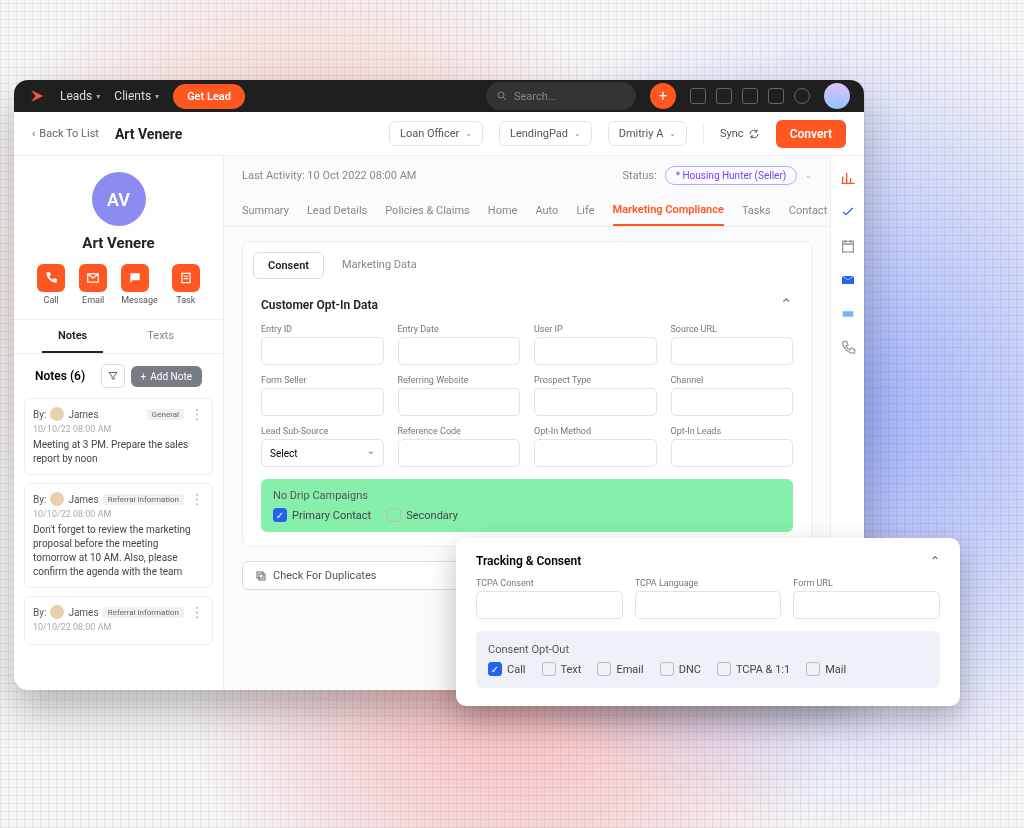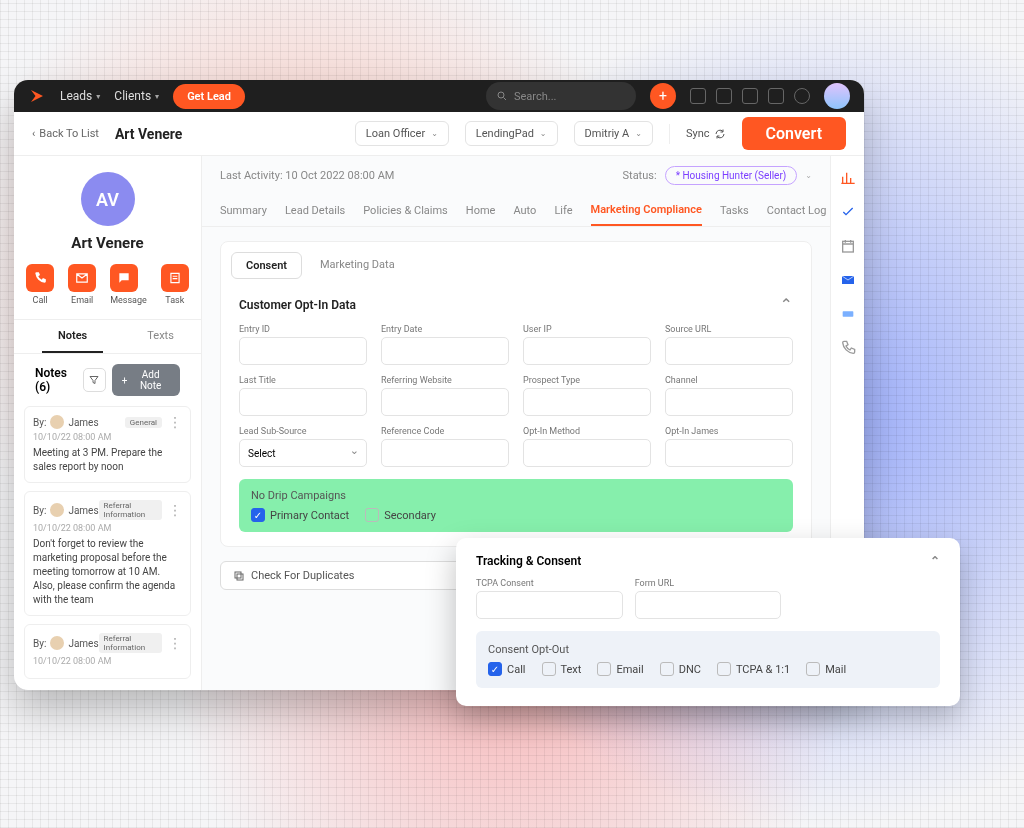--- a/index.html
+++ b/index.html
@@ -22,23 +22,23 @@
   .search-box { background:#333; border-radius:18px; height:28px; width:150px; display:flex; align-items:center; padding:0 10px; gap:6px; color:#888; font-size:11px;}
   .plus-btn { width:26px; height:26px; border-radius:50%; background:#ff5722; color:#fff; display:flex; align-items:center; justify-content:center; font-size:14px; cursor:pointer;}
   .top-icons { display:flex; gap:10px; align-items:center; }
   .top-icon { width:16px; height:16px; border:1px solid #666; border-radius:3px; cursor:pointer; display:flex; align-items:center; justify-content:center;}
   .avatar-top { width:26px; height:26px; border-radius:50%; background: linear-gradient(#e0c3fc,#8ec5fc); }
   .subbar { height:44px; border-bottom:1px solid #eee; display:flex; align-items:center; padding:0 18px; gap:16px; font-size:12px;}
   .back-link { color:#666; font-size:11px; display:flex; align-items:center; gap:4px; cursor:pointer;}
   .page-title { font-size:14px; font-weight:700; color:#222;}
   .dropdown-pill { border:1px solid #e3e3e3; border-radius:6px; padding:5px 10px; font-size:11px; color:#555; display:flex; align-items:center; gap:6px; cursor:pointer;}
   .sync-link { font-size:11px; color:#555; display:flex; align-items:center; gap:4px; cursor:pointer;}
-  .convert-btn { background:#ff5722; color:#fff; border:none; border-radius:6px; padding:7px 24px; font-size:16px; font-weight:600; cursor:pointer;}
+  .convert-btn { background:#ff5722; color:#fff; border:none; border-radius:6px; padding:7px 14px; font-size:12px; font-weight:600; cursor:pointer;}
   .content { flex:1; display:flex; overflow:hidden;}
-  .sidebar-left { width:188px; border-right:1px solid #eee; display:flex; flex-direction:column;}
+  .sidebar-left { width:210px; border-right:1px solid #eee; display:flex; flex-direction:column;}
   .profile-block { text-align:center; padding:16px 10px 10px;}
   .avatar-big { width:54px; height:54px; border-radius:50%; background:#8b8bf0; color:#fff; font-size:18px; font-weight:600; display:flex; align-items:center; justify-content:center; margin:0 auto 8px;}
   .profile-name { font-size:15px; font-weight:700; color:#222;}
   .action-icons { display:flex; justify-content:center; gap:14px; margin:12px 0 4px;}
   .action-cell { text-align:center; font-size:9px; color:#555;}
   .action-sq { width:28px; height:28px; background:#ff5722; border-radius:6px; display:flex; align-items:center; justify-content:center; margin-bottom:3px; cursor:pointer; color:#fff;}
   .action-sq svg { width:14px; height:14px; fill:#fff; }
   .left-tabs { display:flex; border-bottom:1px solid #eee; border-top:1px solid #eee; font-size:11px;}
   .left-tab { flex:1; text-align:center; padding:9px 16px; color:#888; cursor:pointer;margin-left:28px;}
   .left-tab.active { color:#222; font-weight:600; border-bottom:2px solid #222;}
@@ -285,31 +285,31 @@
         <div class="section">
           <div class="section-title-row">
             <div class="section-title">Customer Opt-In Data</div>
             <span style="color:#888;cursor:pointer">⌃</span>
           </div>
           <div class="field-grid" id="optin-grid">
               <div><label class="field-label">Entry ID</label><input class="field-input" style=""></div>
               <div><label class="field-label">Entry Date</label><input class="field-input" style=""></div>
               <div><label class="field-label">User IP</label><input class="field-input" style=""></div>
               <div><label class="field-label">Source URL</label><input class="field-input" style=""></div>
-              <div><label class="field-label">Last Title</label><input class="field-input" style=""></div>
+              <div><label class="field-label">Form Seller</label><input class="field-input" style=""></div>
               <div><label class="field-label">Referring Website</label><input class="field-input" style=""></div>
               <div><label class="field-label">Prospect Type</label><input class="field-input" style=""></div>
               <div><label class="field-label">Channel</label><input class="field-input" style=""></div>
               <div>
                 <label class="field-label">Lead Sub-Source</label>
                 <div class="select-wrap"><select class="field-input"><option>Select</option></select></div>
               </div>
               <div><label class="field-label">Reference Code</label><input class="field-input" style=""></div>
               <div><label class="field-label">Opt-In Method</label><input class="field-input" style=""></div>
-              <div><label class="field-label">Opt-In James</label><input class="field-input" style=""></div>
+              <div><label class="field-label">Opt-In Leads</label><input class="field-input" style=""></div>
             </div>
           <div class="drip-box">
             <div class="drip-title">No Drip Campaigns</div>
             <div class="check-row">
               <label class="chk">
                   <span class="chk-box on">✓</span>
                   <span>Primary Contact</span>
                 </label>
               <label class="chk">
                   <span class="chk-box"></span>
@@ -353,20 +353,21 @@
   </div>
 </div>
 
 <div class="popup">
   <div class="popup-title">
     <span>Tracking &amp; Consent</span>
     <span style="color:#888;cursor:pointer">⌃</span>
   </div>
   <div class="popup-fields" id="popup-fields">
       <div><label class="field-label">TCPA Consent</label><input class="field-input" style=""></div>
+      <div><label class="field-label">TCPA Language</label><input class="field-input" style=""></div>
       <div><label class="field-label">Form URL</label><input class="field-input" style=""></div>
     </div>
   <div class="optout-box">
     <div class="drip-title">Consent Opt-Out</div>
     <div class="check-row" id="optout-row">
         <label class="chk">
           <span class="chk-box on">✓</span>
           <span>Call</span>
         </label>
         <label class="chk">

